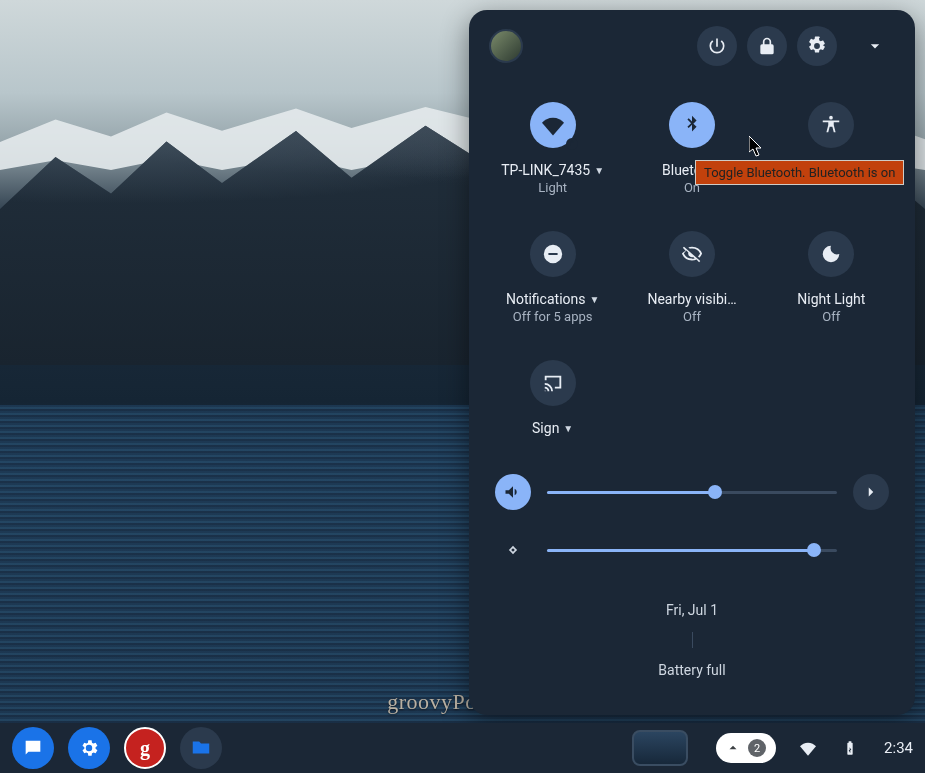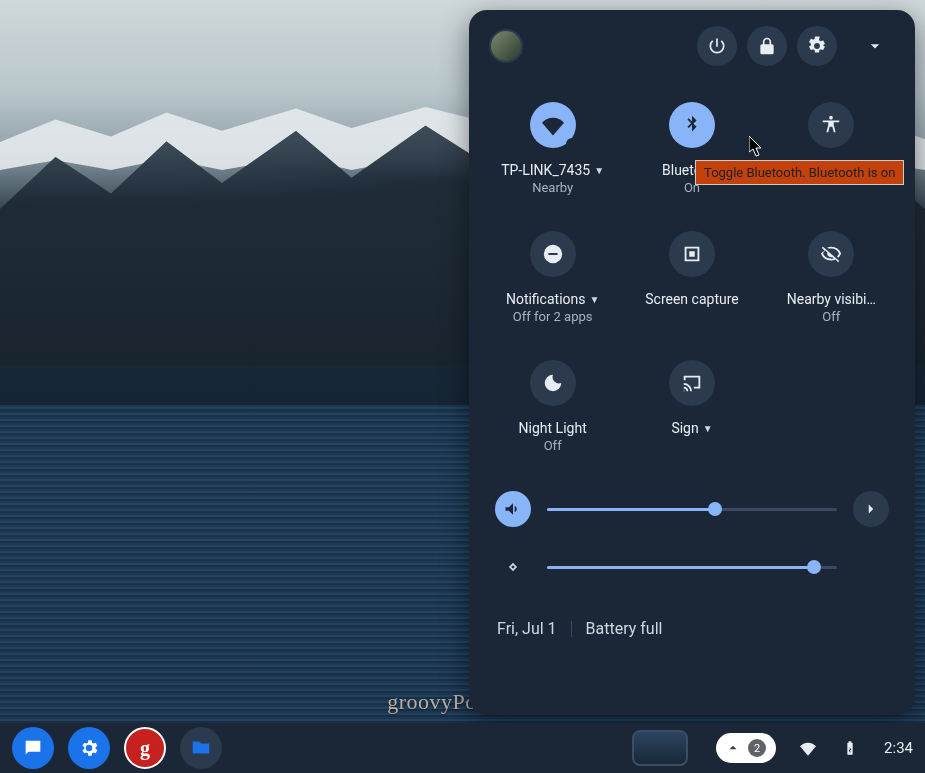--- a/index.html
+++ b/index.html
@@ -76,21 +76,21 @@
   .sicon.on { background:#8ab4f8; }
   .sicon.on svg { fill:#1b2736; }
   .sicon.off svg { fill:#cfd7e1; }
   .sicon svg { width:20px; height:20px; }
   .track { position:relative; flex:1; height:3px; background:#3a4a5f; border-radius:2px; }
   .fill { position:absolute; top:0; left:0; height:3px; background:#8ab4f8; border-radius:2px; }
   .thumb { position:absolute; top:50%; width:14px; height:14px; background:#8ab4f8; border-radius:50%; transform:translate(-50%,-50%); }
   .chev { width:36px; height:36px; border-radius:50%; background:#2b3a4d; display:flex; align-items:center; justify-content:center; cursor:pointer; }
   .chev svg { width:18px; height:18px; fill:#e8edf4; }
 
-  .footer { display:flex; align-items:center; gap:14px; padding:4px 14px; color:#cfd7e1; font-size:16px; }
+  .footer { display:flex; align-items:center; gap:14px; padding:4px 14px; color:#cfd7e1; font-size:14px;flex-direction:column; }
   .vdiv { width:1px; height:16px; background:#3a4a5f; }
 
   
   .taskbar { position:absolute; left:0; right:0; bottom:0; height:50px; background:#1b2736; display:flex; align-items:center; padding:0 12px; gap:14px; }
   .tb-icon { width:42px; height:42px; border-radius:50%; display:flex; align-items:center; justify-content:center; cursor:pointer; }
   .tb-icon svg { width:22px; height:22px; }
   .tb-messages { background:#1a73e8; }
   .tb-settings { background:#1a73e8; }
   .tb-g { background:#c5221f; color:#fff; font-weight:bold; font-family:serif; font-size:20px; border:2px solid #fff; }
   .tb-files { background:#2b3a4d; }
@@ -149,21 +149,21 @@
           <span class="wifi-lock">
               <svg viewBox="0 0 24 24">
                 <path d="M12 2a4 4 0 0 0-4 4v2H7v10h10V8h-1V6a4 4 0 0 0-4-4zm-2 4a2 2 0 1 1 4 0v2h-4V6z"></path>
               </svg>
             </span>
         </div>
         <div class="label">
             <span>TP-LINK_7435</span>
             <span class="caret">▼</span>
           </div>
-        <div class="sub">Nearby</div>
+        <div class="sub">Light</div>
       </div>
 
       <div class="tile">
         <div class="circ on">
           <svg viewBox="0 0 24 24">
               <path d="M12 2l5 5-3.5 3.5L17 14l-5 5v-7.17L8.41 15.4 7 14l4-4-4-4 1.41-1.41L12 8.17V2z"></path>
             </svg>
         </div>
         <div class="label">Bluetooth</div>
         <div class="sub">On</div>
@@ -181,31 +181,23 @@
       <div class="tile">
         <div class="circ off">
           <svg viewBox="0 0 24 24">
               <path d="M12 2a10 10 0 1 0 0 20 10 10 0 0 0 0-20zm-5 9h10v2H7v-2z"></path>
             </svg>
         </div>
         <div class="label">
             <span>Notifications</span>
             <span class="caret">▼</span>
           </div>
-        <div class="sub">Off for 2 apps</div>
-      </div>
-
-      <div class="tile">
-        <div class="circ off">
-          <svg viewBox="0 0 24 24">
-              <path d="M4 4h16v16H4V4zm2 2v12h12V6H6zm3 3h6v6H9V9z"></path>
-            </svg>
-        </div>
-        <div class="label" style="white-space:normal">Screen capture</div>
-      </div>
+        <div class="sub">Off for 5 apps</div>
+      </div>
+
 
       <div class="tile">
         <div class="circ off">
           <svg viewBox="0 0 24 24">
               <path d="M12 6a9.77 9.77 0 0 1 8.82 5.5 9.9 9.9 0 0 1-2.27 3.11l1.42 1.42A11.9 11.9 0 0 0 23 11.5 11.77 11.77 0 0 0 12 4c-1.4 0-2.74.25-3.98.7l1.62 1.62C10.4 6.11 11.19 6 12 6zM3.27 4L2 5.27l3.06 3.06A11.9 11.9 0 0 0 1 11.5 11.77 11.77 0 0 0 12 19c1.77 0 3.45-.4 4.95-1.12L19.73 21 21 19.73 3.27 4zM12 17a9.77 9.77 0 0 1-8.82-5.5 9.9 9.9 0 0 1 2.63-3.36l2.2 2.2A4 4 0 0 0 12 15.5c.47 0 .92-.08 1.34-.23l1.58 1.58c-.92.28-1.9.43-2.92.43z"></path>
             </svg>
         </div>
         <div class="label">Nearby visibi…</div>
         <div class="sub">Off</div>
       </div>

